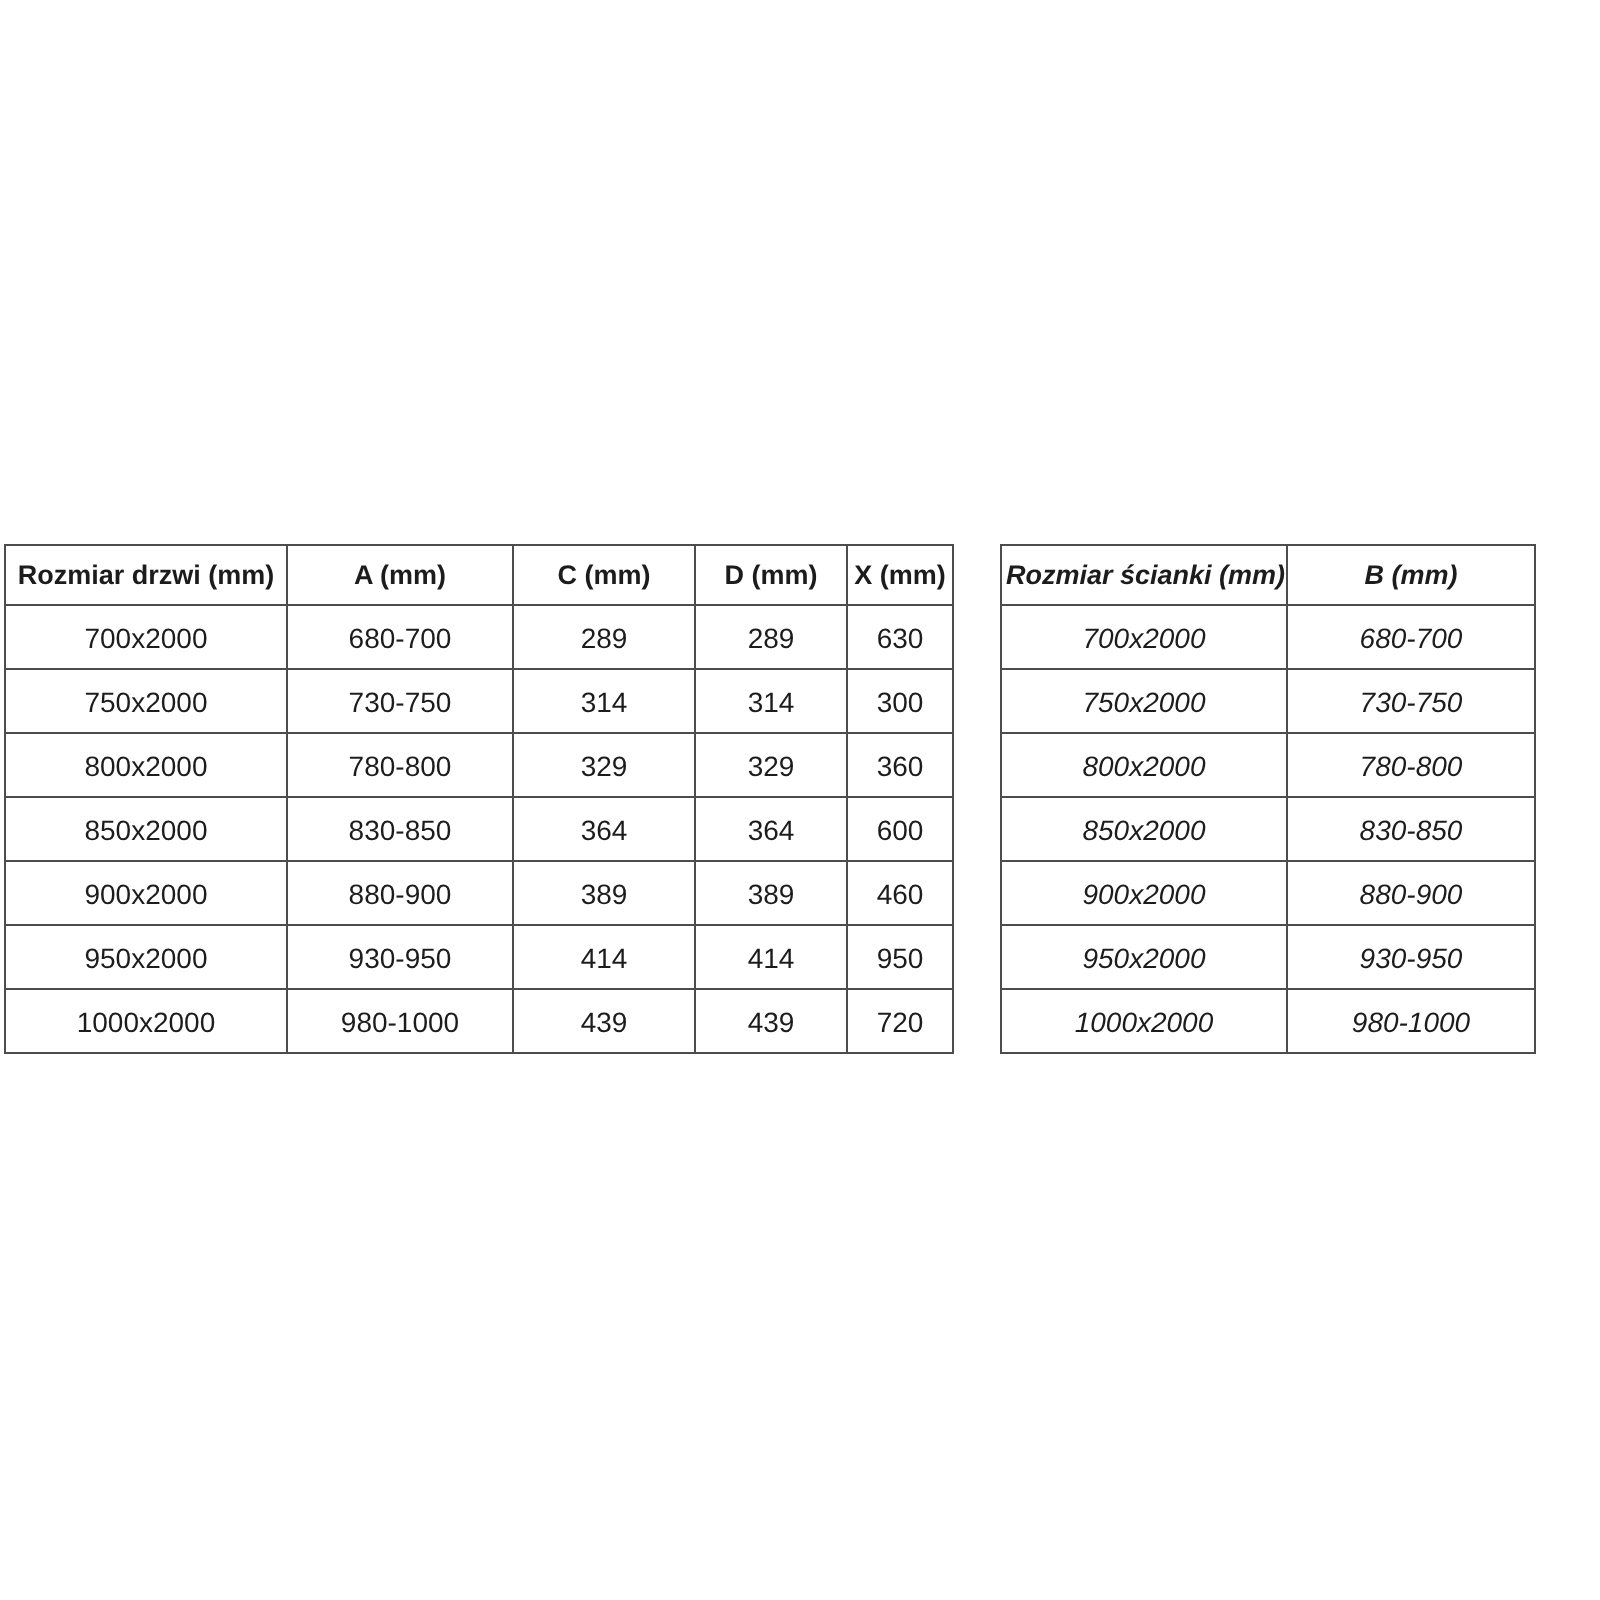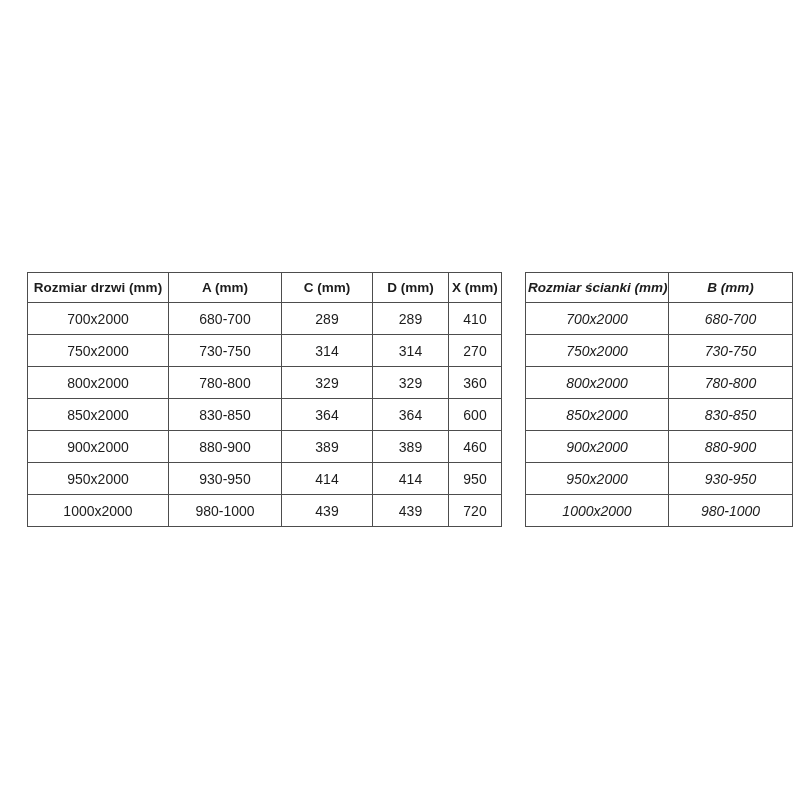--- a/index.html
+++ b/index.html
@@ -13,21 +13,20 @@
     position: relative;
     font-family: "Liberation Sans", sans-serif;
     overflow: hidden;
   }
   table {
     border-collapse: collapse;
     table-layout: fixed;
     position: absolute;
     top: 272px;
     background: #ffffff;
-    margin-left: 25px;
   }
   #table-doors  { left: 2px;   width: 474px; }
   #table-walls  { left: 500px; width: 267px; font-style: italic; }
 
   th, td {
     border: 1px solid #4d4d4d;
     text-align: center;
     vertical-align: middle;
     padding: 0 2px;
     color: #1c1c1c;
@@ -76,28 +75,28 @@
         <th>D (mm)</th>
         <th>X (mm)</th>
       </tr>
     </thead>
   <tbody>
       <tr>
         <td>700x2000</td>
         <td>680-700</td>
         <td>289</td>
         <td>289</td>
-        <td>410</td>
+        <td>630</td>
       </tr>
       <tr>
         <td>750x2000</td>
         <td>730-750</td>
         <td>314</td>
         <td>314</td>
-        <td>270</td>
+        <td>300</td>
       </tr>
       <tr>
         <td>800x2000</td>
         <td>780-800</td>
         <td>329</td>
         <td>329</td>
         <td>360</td>
       </tr>
       <tr>
         <td>850x2000</td>

